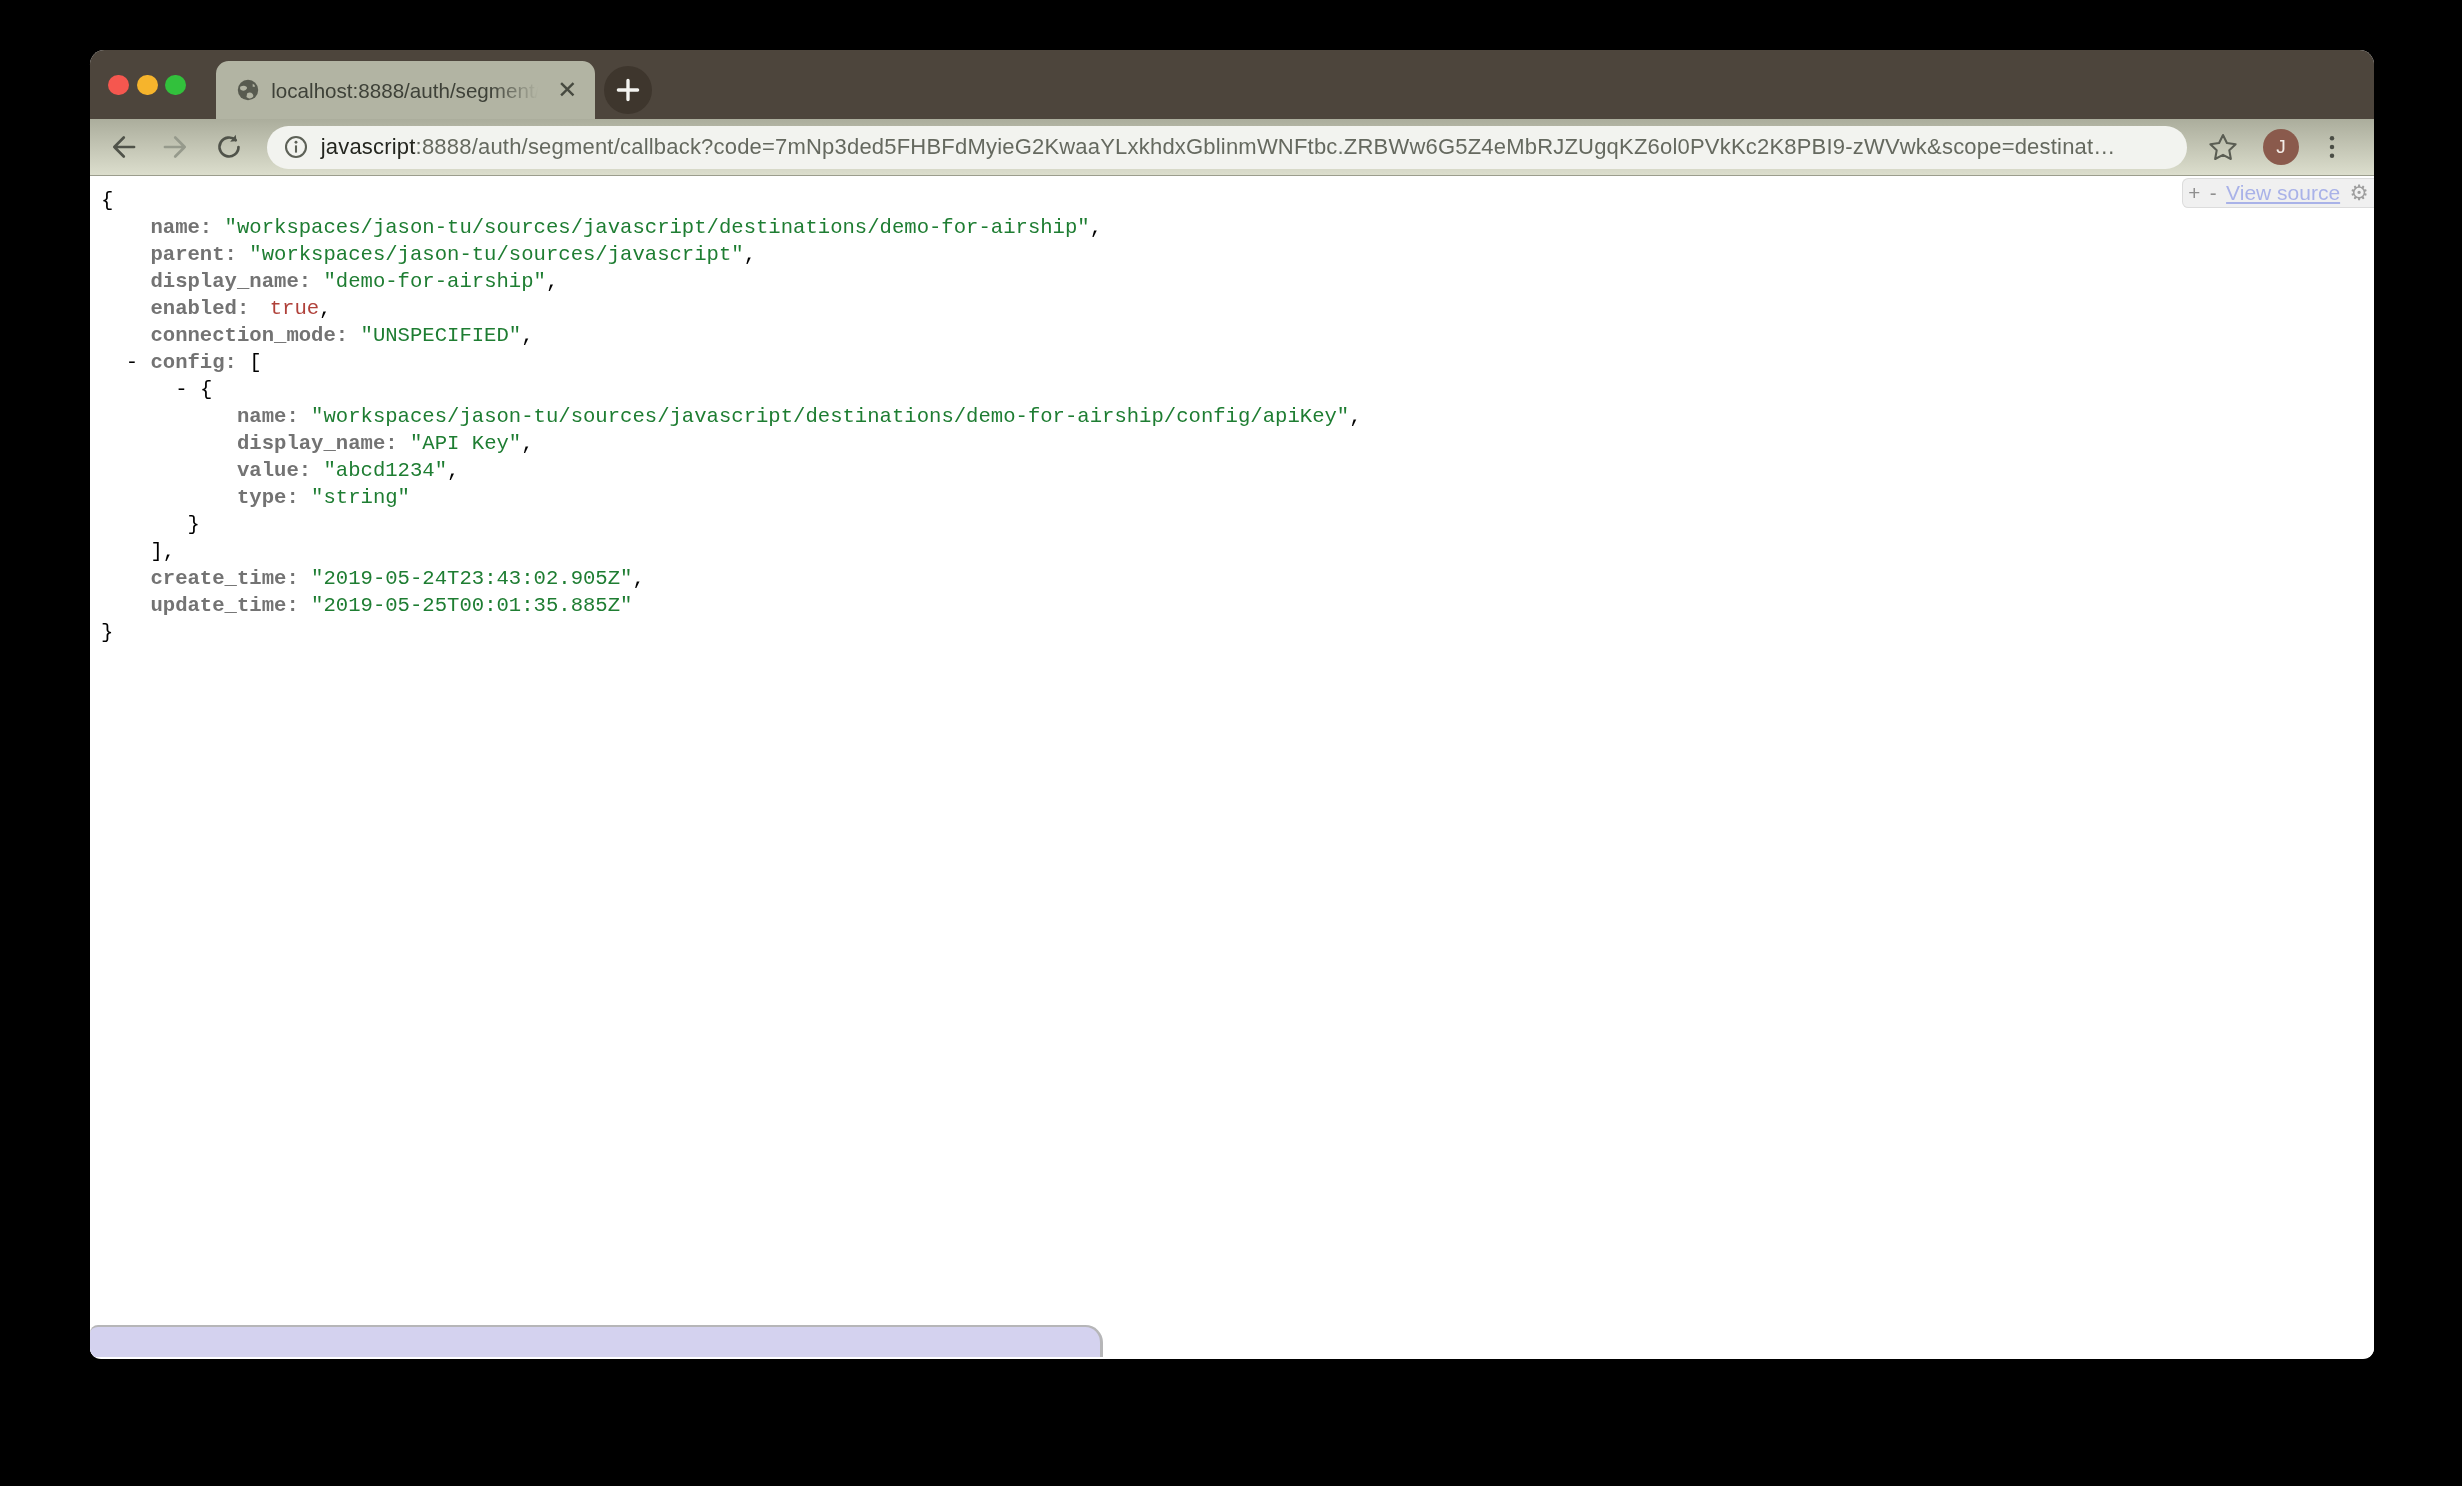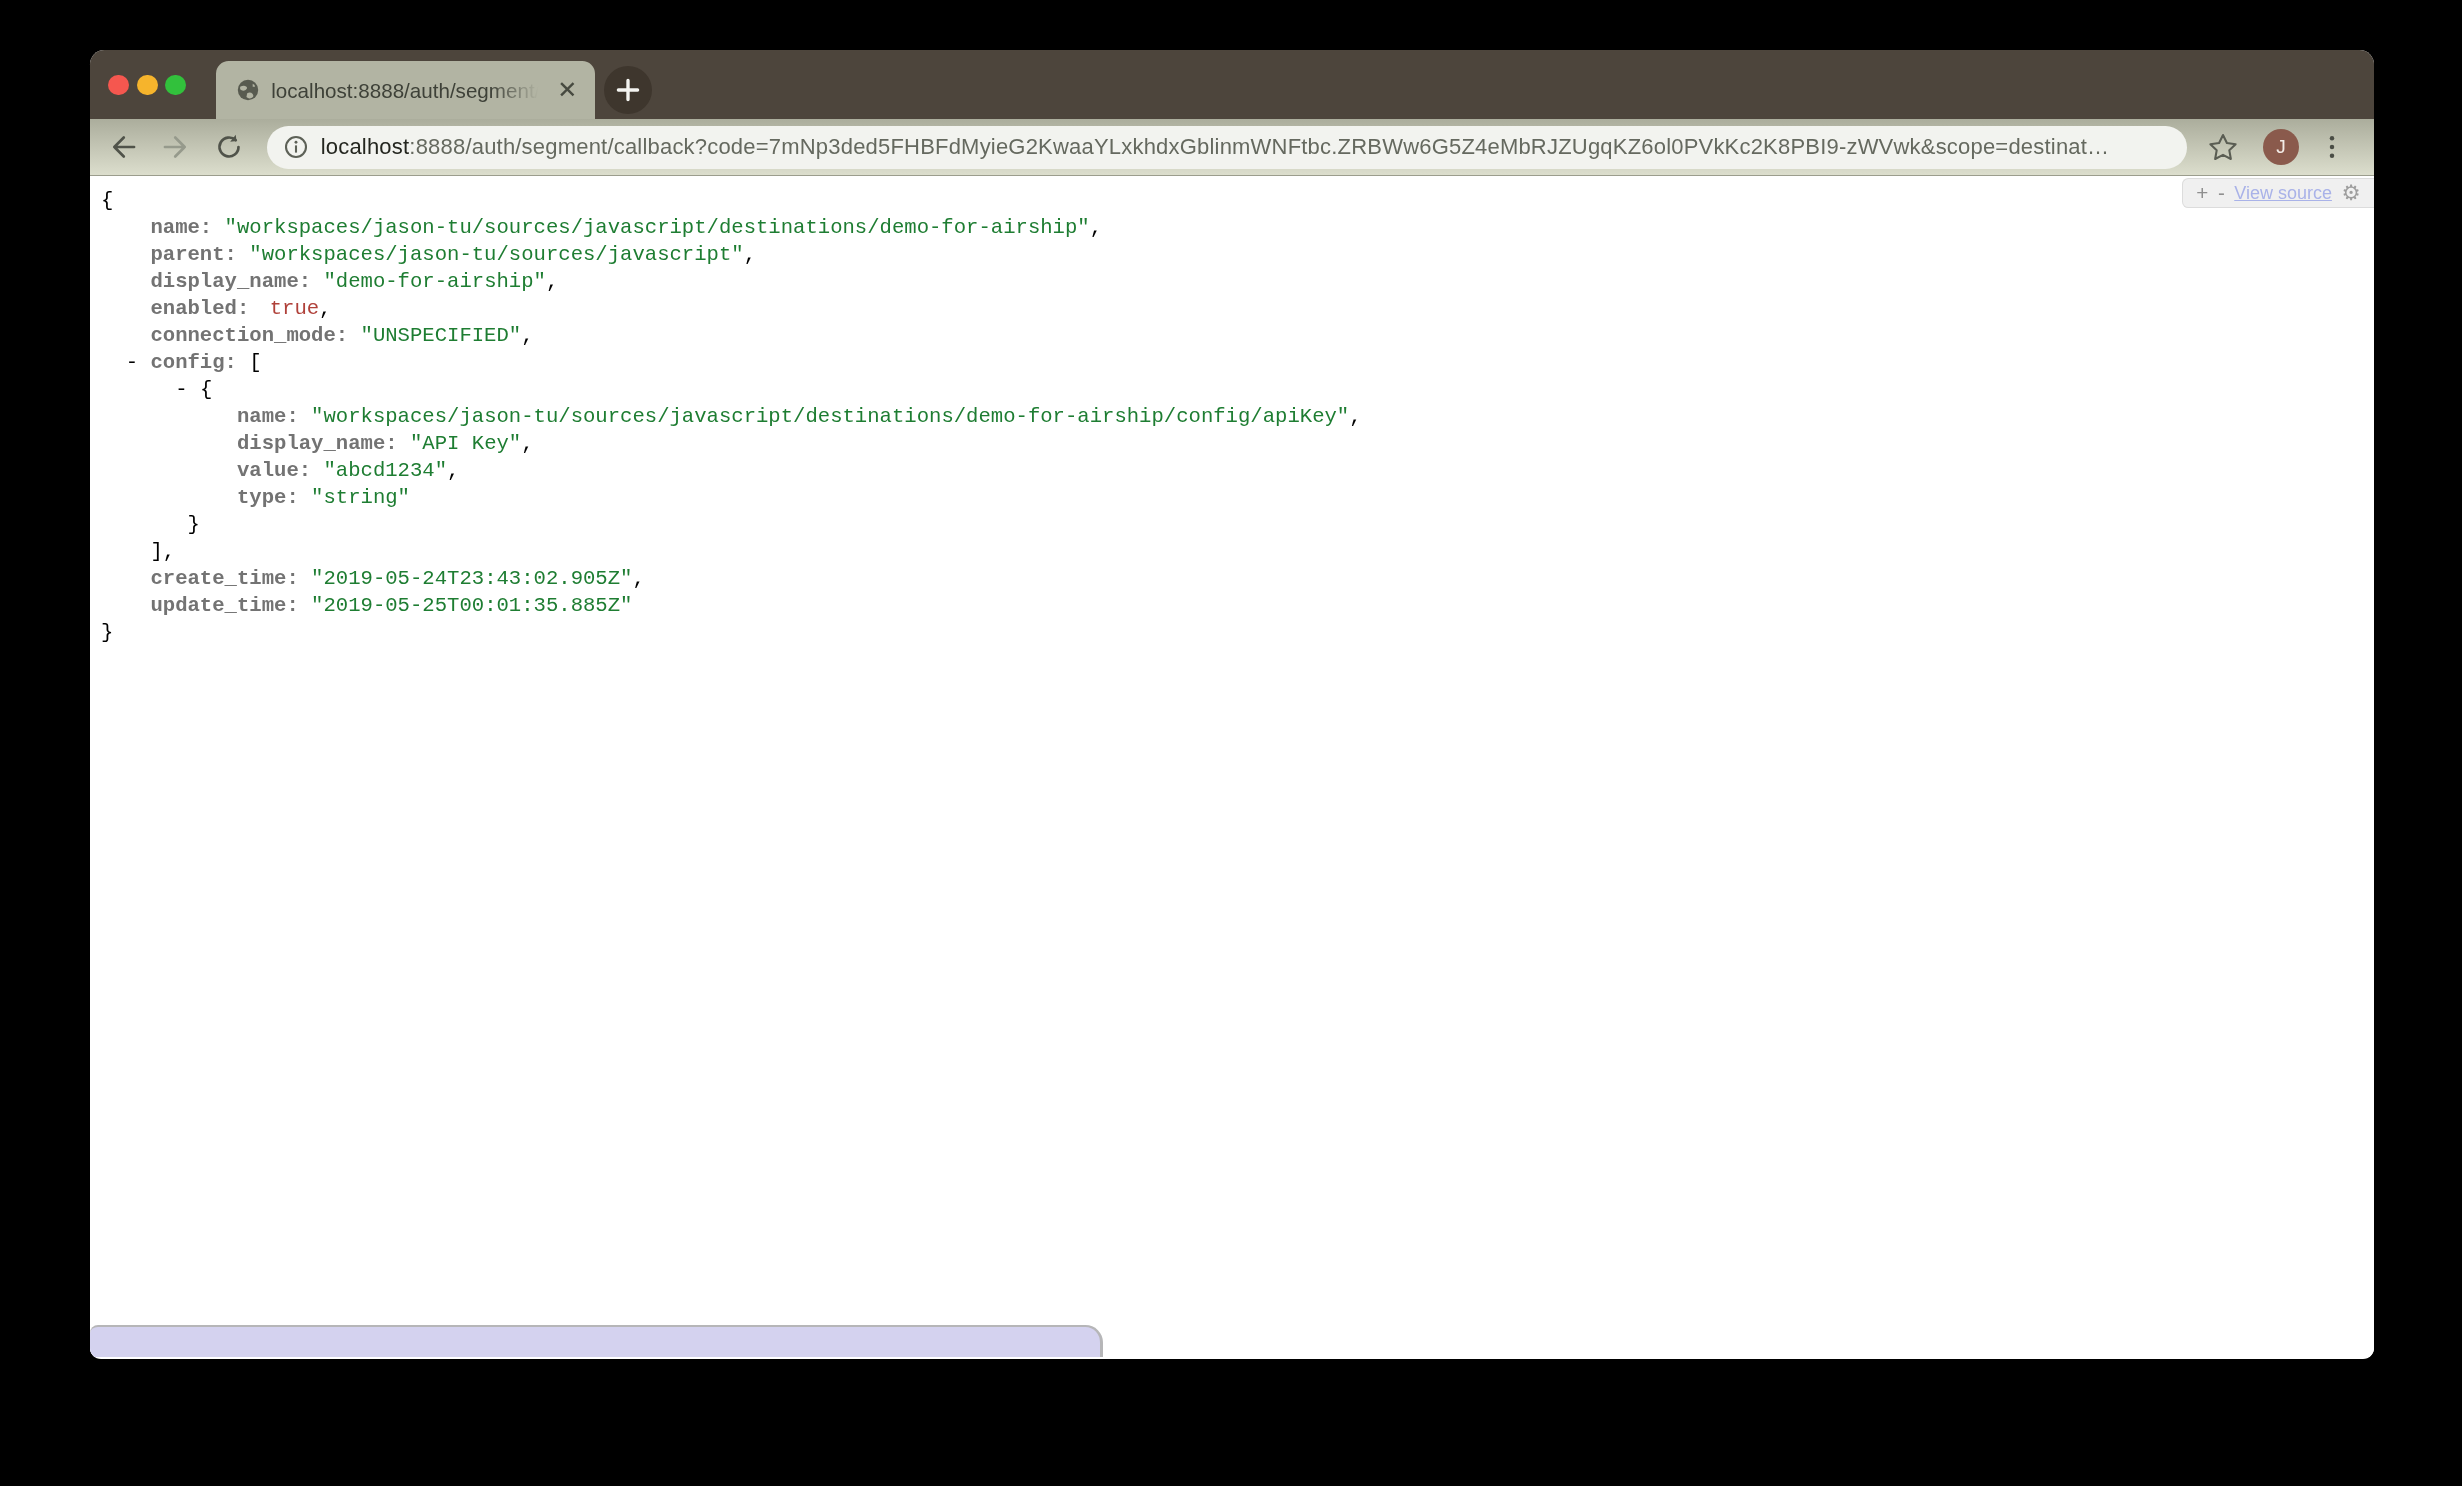--- a/index.html
+++ b/index.html
@@ -66,21 +66,21 @@
   
   .content { position:relative; height:1181px; background:#fff; }
 
   .jsonview-bar {
     position:absolute; top:2.4px; right:0; height:30px; width:192px;
     background:#f0f0f0; border:0.8px solid #dcdcdc; border-right:none;
     border-radius:6.3px 0 0 6.3px;
     display:flex; align-items:center; justify-content:center; gap:9.5px;
     font-size:20px; color:#8a8a8a;
   }
-  .jsonview-bar .vs-link { color:#a9b2e8; text-decoration:underline; font-size:18px; }
+  .jsonview-bar .vs-link { color:#a9b2e8; text-decoration:underline; font-size:21px; }
   .jsonview-bar .gear { color:#9e9e9e; font-size:21.4px; }
   .jsonview-bar .pm { font-size:20.6px; color:#8f8f8f; }
 
   .json-body {
     position:absolute; left:11px; top:11px; right:0;
     font-family:"Liberation Mono", monospace; font-size:20.6px; line-height:27px;
     white-space:pre; color:#000;
   }
   .json-line { height:27px; }
   .jk { font-weight:bold; color:#737373; }
@@ -146,21 +146,21 @@
         <path d="M27.5 3.5 L28.5 11.5 L20.5 12.5 Z" fill="#50534a"></path>
       </svg>
     </div>
 
     <div class="omnibox">
       <svg class="omni-info" viewBox="0 0 30 30">
         <circle cx="15" cy="15" r="12.5" stroke="#5d6157" stroke-width="2.6" fill="none"></circle>
         <rect x="13.7" y="13" width="2.6" height="9" fill="#5d6157"></rect>
         <circle cx="15" cy="9" r="1.8" fill="#5d6157"></circle>
       </svg>
-      <div class="url"><span class="host">localhost</span><span>:8888/auth/segment/callback?code=7mNp3ded5FHBFdMyieG2KwaaYLxkhdxGblinmWNFtbc.ZRBWw6G5Z4eMbRJZUgqKZ6ol0PVkKc2K8PBI9-zWVwk&amp;scope=destinat…</span></div>
+      <div class="url"><span class="host">javascript</span><span>:8888/auth/segment/callback?code=7mNp3ded5FHBFdMyieG2KwaaYLxkhdxGblinmWNFtbc.ZRBWw6G5Z4eMbRJZUgqKZ6ol0PVkKc2K8PBI9-zWVwk&amp;scope=destinat…</span></div>
     </div>
 
     <div class="star-btn">
       <svg width="32" height="32" viewBox="0 0 40 40">
         <path d="M20 5 l4.9 9.9 10.9 1.6 -7.9 7.7 1.9 10.8 -9.8-5.1 -9.8 5.1 1.9-10.8 -7.9-7.7 10.9-1.6 z" stroke="#5a5d53" stroke-width="2.6" fill="none" stroke-linejoin="round"></path>
       </svg>
     </div>
 
     <div class="avatar">J</div>
 

